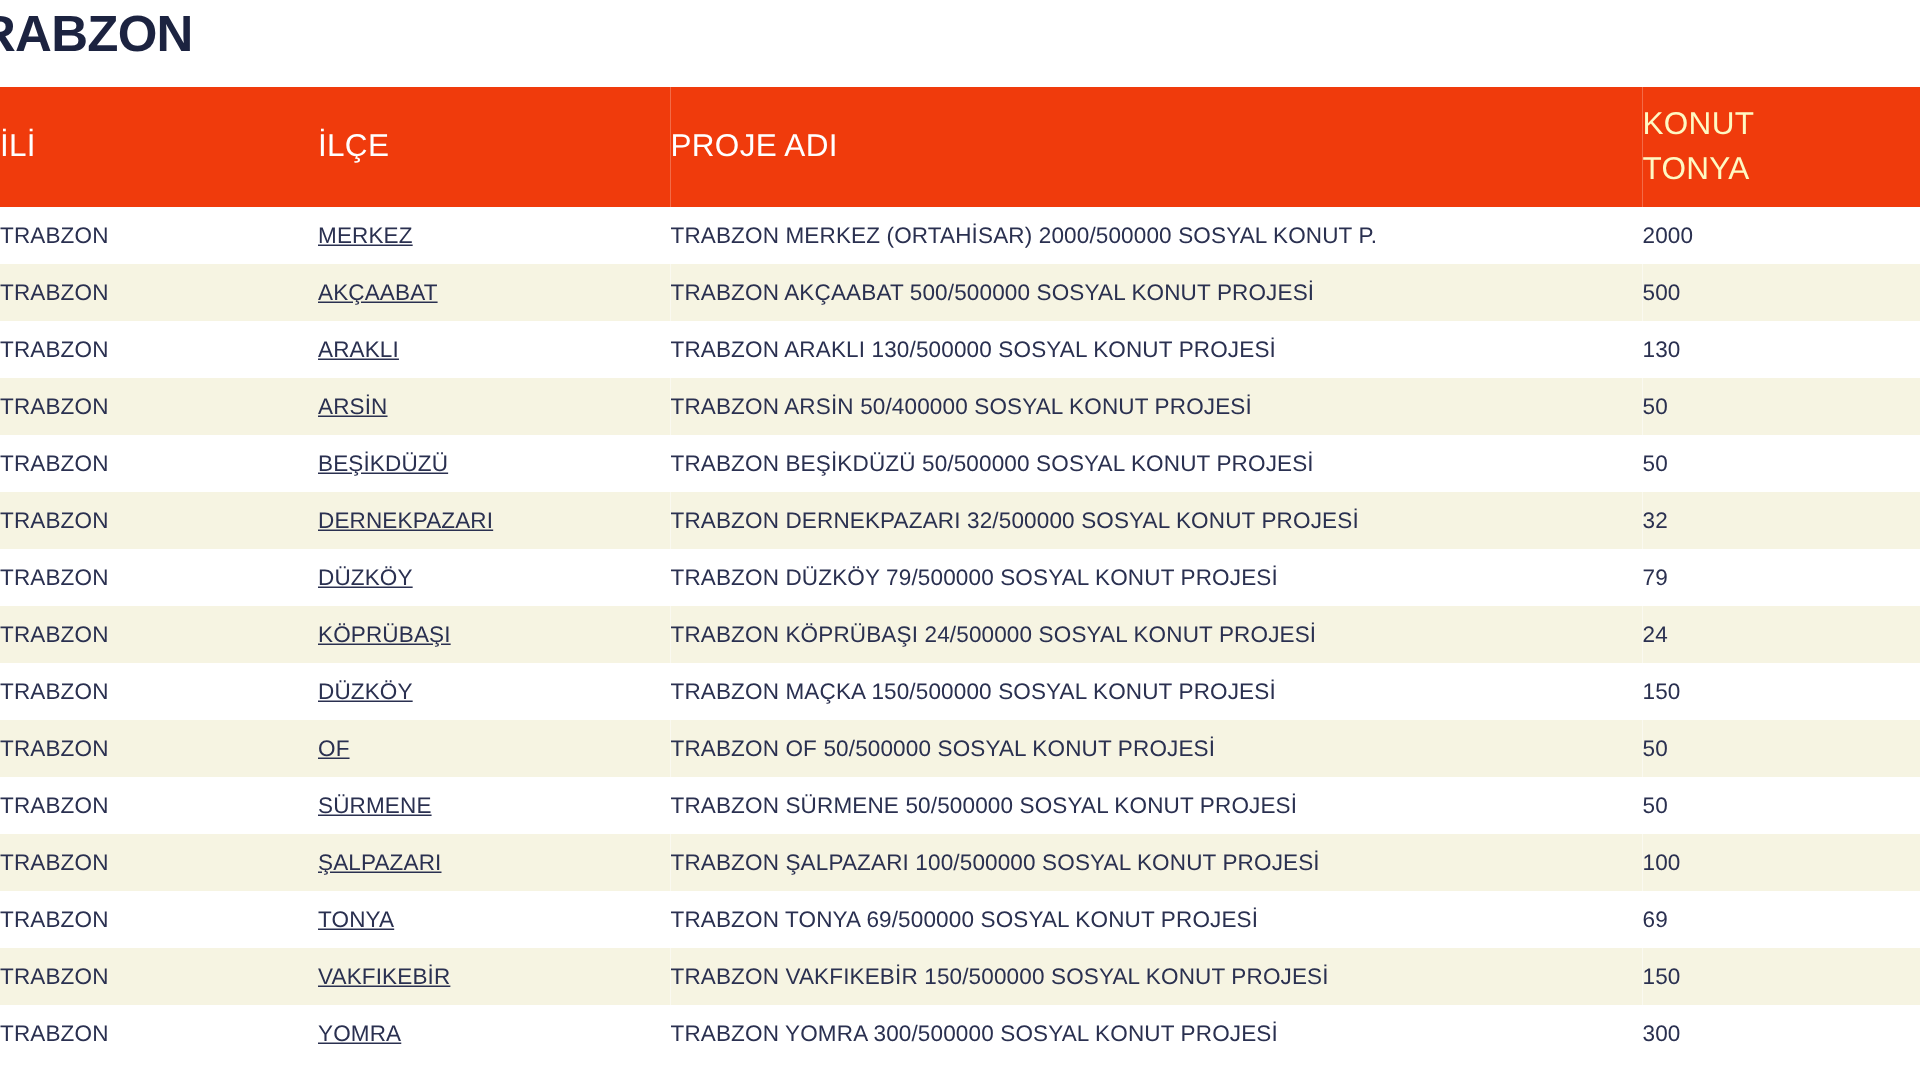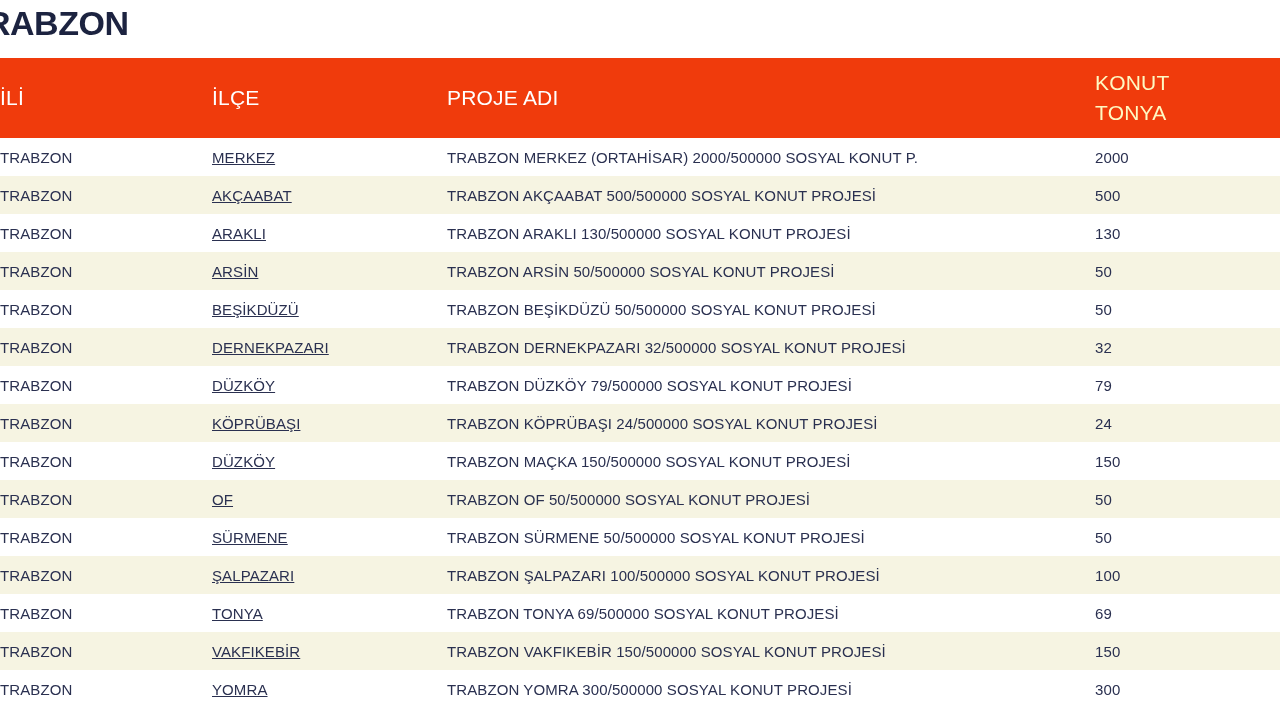--- a/index.html
+++ b/index.html
@@ -117,21 +117,21 @@
         </tr>
         <tr class="odd">
           <td class="c-il">TRABZON</td>
           <td class="c-ilce">ARAKLI</td>
           <td class="c-proje">TRABZON ARAKLI 130/500000 SOSYAL KONUT PROJESİ</td>
           <td class="c-konut">130</td>
         </tr>
         <tr class="even">
           <td class="c-il">TRABZON</td>
           <td class="c-ilce">ARSİN</td>
-          <td class="c-proje">TRABZON ARSİN 50/500000 SOSYAL KONUT PROJESİ</td>
+          <td class="c-proje">TRABZON ARSİN 50/400000 SOSYAL KONUT PROJESİ</td>
           <td class="c-konut">50</td>
         </tr>
         <tr class="odd">
           <td class="c-il">TRABZON</td>
           <td class="c-ilce">BEŞİKDÜZÜ</td>
           <td class="c-proje">TRABZON BEŞİKDÜZÜ 50/500000 SOSYAL KONUT PROJESİ</td>
           <td class="c-konut">50</td>
         </tr>
         <tr class="even">
           <td class="c-il">TRABZON</td>

